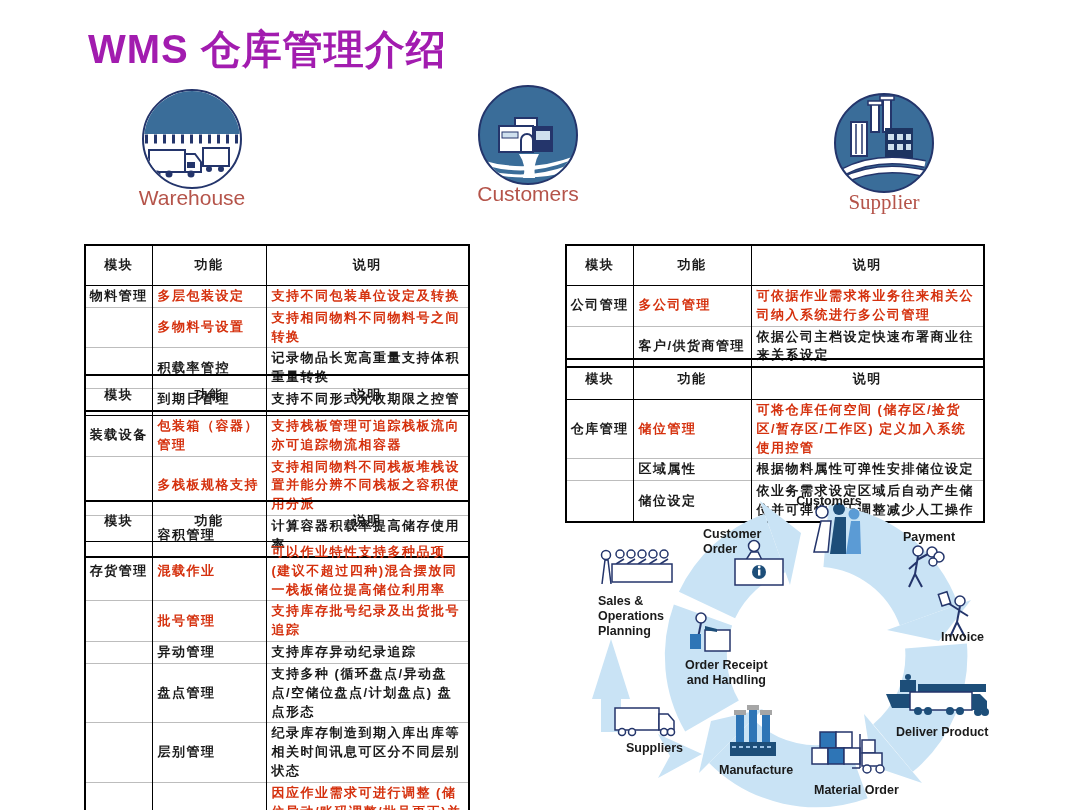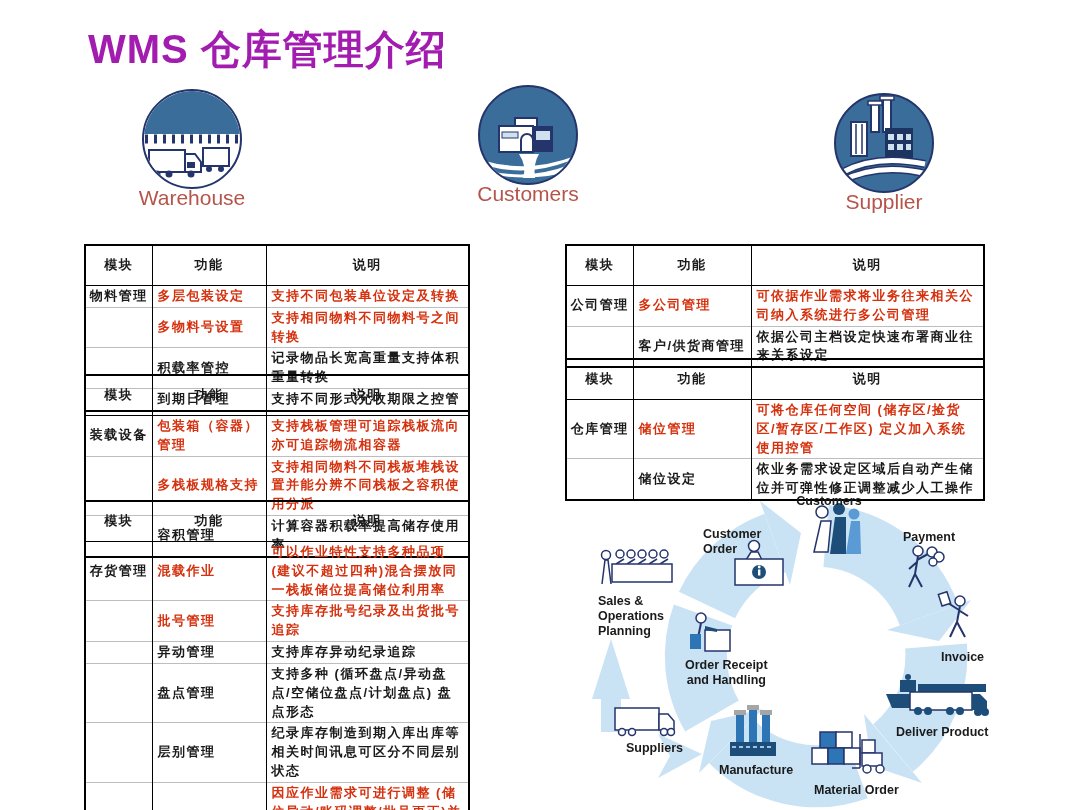--- a/index.html
+++ b/index.html
@@ -10,21 +10,21 @@
   
   .title{position:absolute;left:88px;top:22px;margin:0;font-size:40px;font-weight:800;
          color:#a21caf;letter-spacing:1px;}
 
   
   .topfig{position:absolute;width:124px;margin:0;text-align:center;}
   .topfig svg{display:block;margin:0 auto;}
   .topfig figcaption{font-size:21px;margin-top:-8px;color:var(--label-red,#b5544a);}
   #fig-warehouse{left:130px;top:88px;}
   #fig-customers{left:466px;top:84px;}
-  #fig-supplier{left:822px;top:92px;}
+  #fig-supplier{left:822px;top:92px;font-family:Liberation Serif, serif;}
 
   
   .tbl{position:absolute;font-size:13px;font-weight:700;color:#1a1a1a;}
   .tbl table{border-collapse:collapse;table-layout:fixed;width:100%;border:2px solid #000;}
   .tbl th,.tbl td{line-height:1.45;letter-spacing:1.5px;vertical-align:middle;
                   border-left:1.5px solid #000;padding:1px 3px 1px 5px;overflow:hidden;}
   .tbl th{border-bottom:1.5px solid #000;text-align:center;padding:10px 0;}
   .tbl td{border-top:1px solid #bdbdbd;}
   .tbl tr:nth-child(2) td{border-top:none;}
   .tbl th:first-child,.tbl td:first-child{border-left:none;}
@@ -39,21 +39,21 @@
   #t5{left:565px;top:358px;width:420px;}
 
   
   #diagram{position:absolute;left:588px;top:494px;width:424px;height:316px;}
   #diagram svg{position:absolute;left:0;top:0;}
   .dlabel{position:absolute;font-size:12.5px;font-weight:700;color:#1a1a1a;
           white-space:pre-line;line-height:1.18;}
   #dl-customers{left:196px;top:0;width:90px;text-align:center;}
   #dl-customer-order{left:115px;top:33px;}
   #dl-payment{left:315px;top:36px;}
-  #dl-invoice{left:353px;top:156px;}
+  #dl-invoice{left:353px;top:136px;}
   #dl-deliver{left:308px;top:231px;}
   #dl-material{left:226px;top:289px;}
   #dl-manufacture{left:131px;top:269px;}
   #dl-suppliers{left:38px;top:247px;}
   #dl-order-receipt{left:97px;top:164px;text-align:center;}
   #dl-sales-ops{left:10px;top:100px;}
 
   .arrowfill{fill:var(--arrow,#c9e3f5);}
   .arrowstroke{stroke:var(--arrow,#c9e3f5);fill:none;}
   .circfill{fill:var(--circ,#3a6d99);}
@@ -297,20 +297,25 @@
             <th>功能</th>
             <th>说明</th>
           </tr>
           <tr class="red">
             <td class="mod">仓库管理</td>
             <td class="func">储位管理</td>
             <td class="desc">可将仓库任何空间 (储存区/捡货区/暂存区/工作区) 定义加入系统使用控管</td>
           </tr>
           <tr>
             <td class="mod"></td>
+            <td class="func">区域属性</td>
+            <td class="desc">根据物料属性可弹性安排储位设定</td>
+          </tr>
+          <tr>
+            <td class="mod"></td>
             <td class="func">储位设定</td>
             <td class="desc">依业务需求设定区域后自动产生储位并可弹性修正调整减少人工操作</td>
           </tr>
         </tbody>
       </table>
     </div>
 
   <div id="diagram">
     <svg width="424" height="316" viewBox="0 0 424 316">
 

